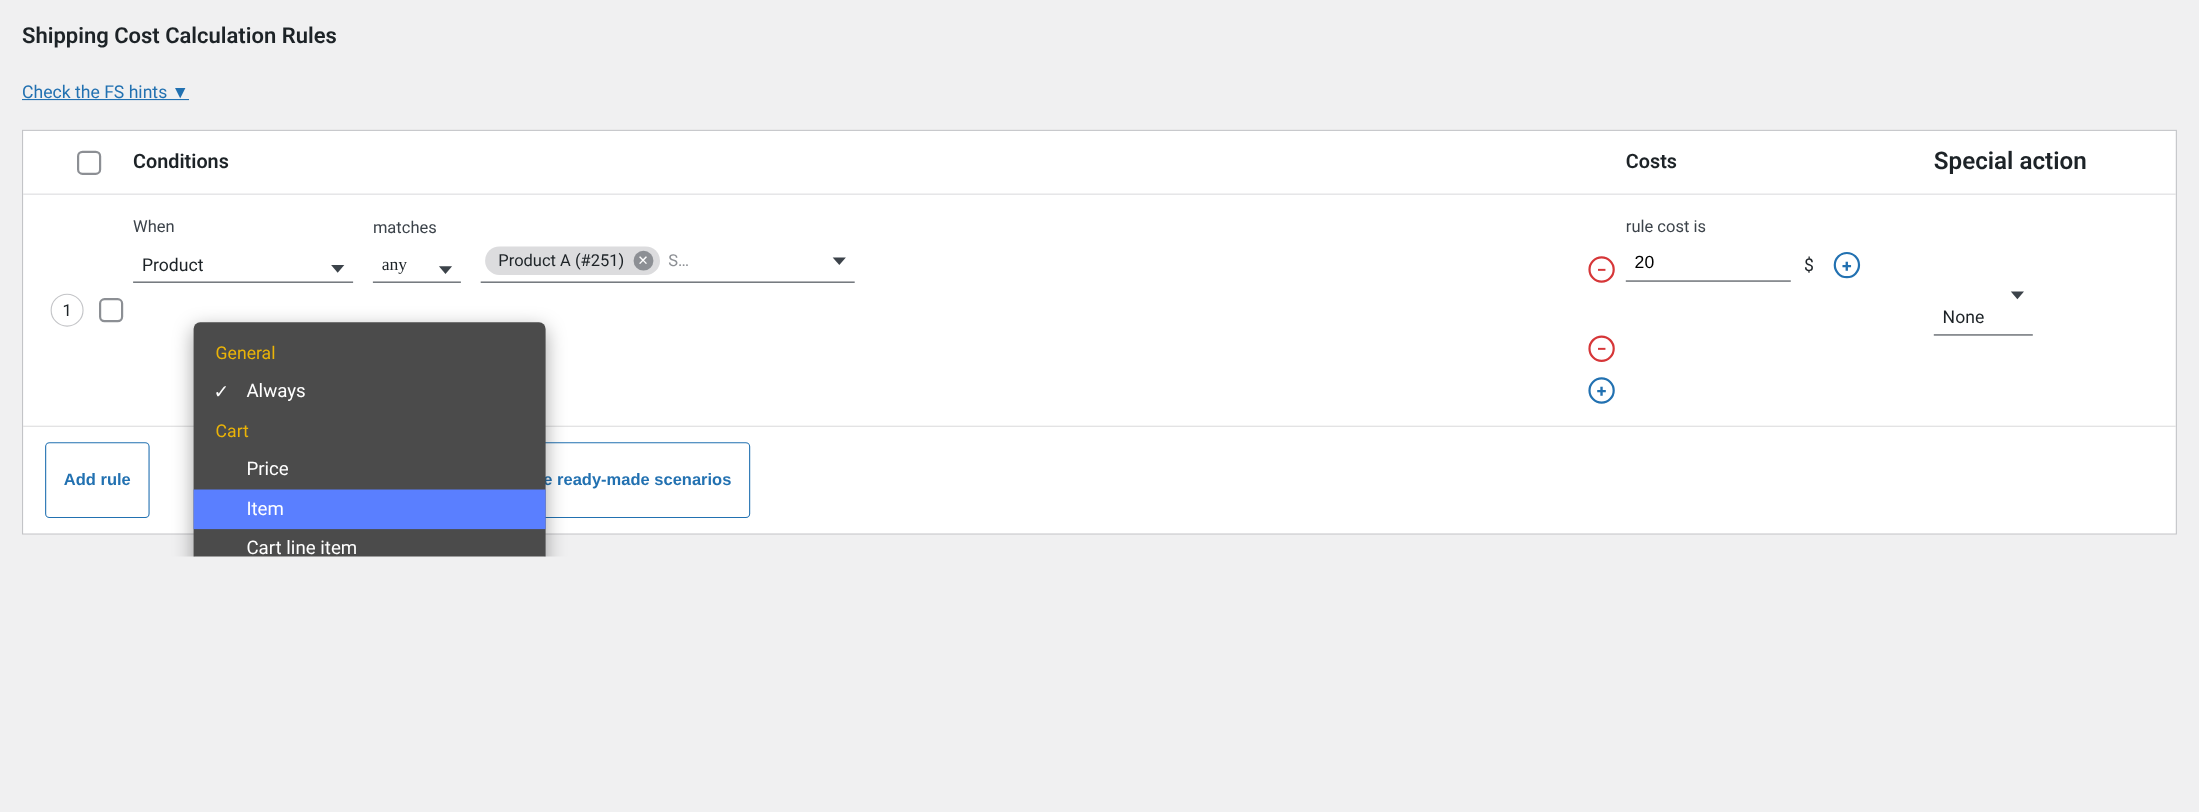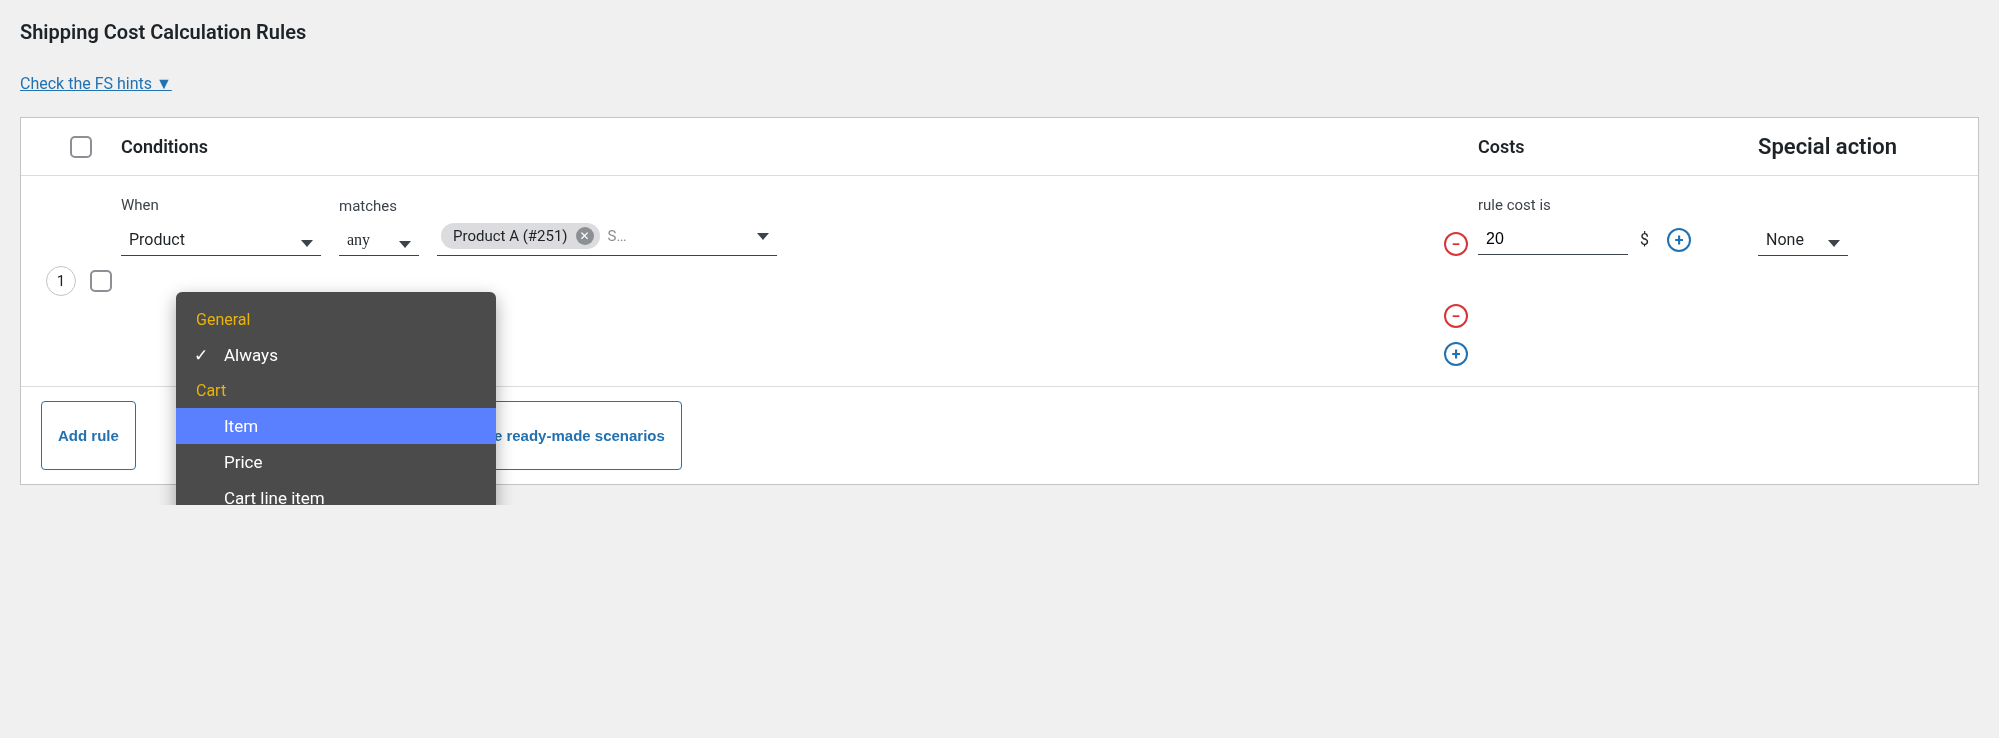--- a/index.html
+++ b/index.html
@@ -80,21 +80,21 @@
   position: absolute;
   right: 8px; top: 50%;
   width: 0; height: 0;
   border-left: 6px solid transparent;
   border-right: 6px solid transparent;
   border-top: 7px solid #3c434a;
   pointer-events: none;
 }
 .w-product { width: 200px; }
 .w-any { width: 80px; font-family: Liberation Serif, serif; }
-.w-none { width: 90px; }
+.w-none { width: 90px; margin-top: 48px; }
 
 .tags-field {
   border-bottom: 1px solid #3c434a;
   display: flex; align-items: center; gap: 8px;
   padding: 4px 8px 6px 4px;
   width: 340px;
 }
 .tag {
   background: #dcdcde;
   border-radius: 14px;
@@ -284,22 +284,22 @@
       </div>
     </div>
 
     <div class="dd-open">
       <div class="dd-group">General</div>
       <div class="dd-item">
         <span class="chk">✓</span>
         <span>Always</span>
       </div>
       <div class="dd-group">Cart</div>
+      <div class="dd-item">Price</div>
       <div class="dd-item sel">Item</div>
-      <div class="dd-item">Price</div>
       <div class="dd-item">Cart line item</div>
     </div>
 
   </div>
 
   <div class="footer">
     <button class="btn">Add rule</button>
     <div style="width:120px"></div>
     <button class="btn btn-plain" style="position:relative; z-index:1;">ete selected rules</button>
     <button class="btn">Use ready-made scenarios</button>

